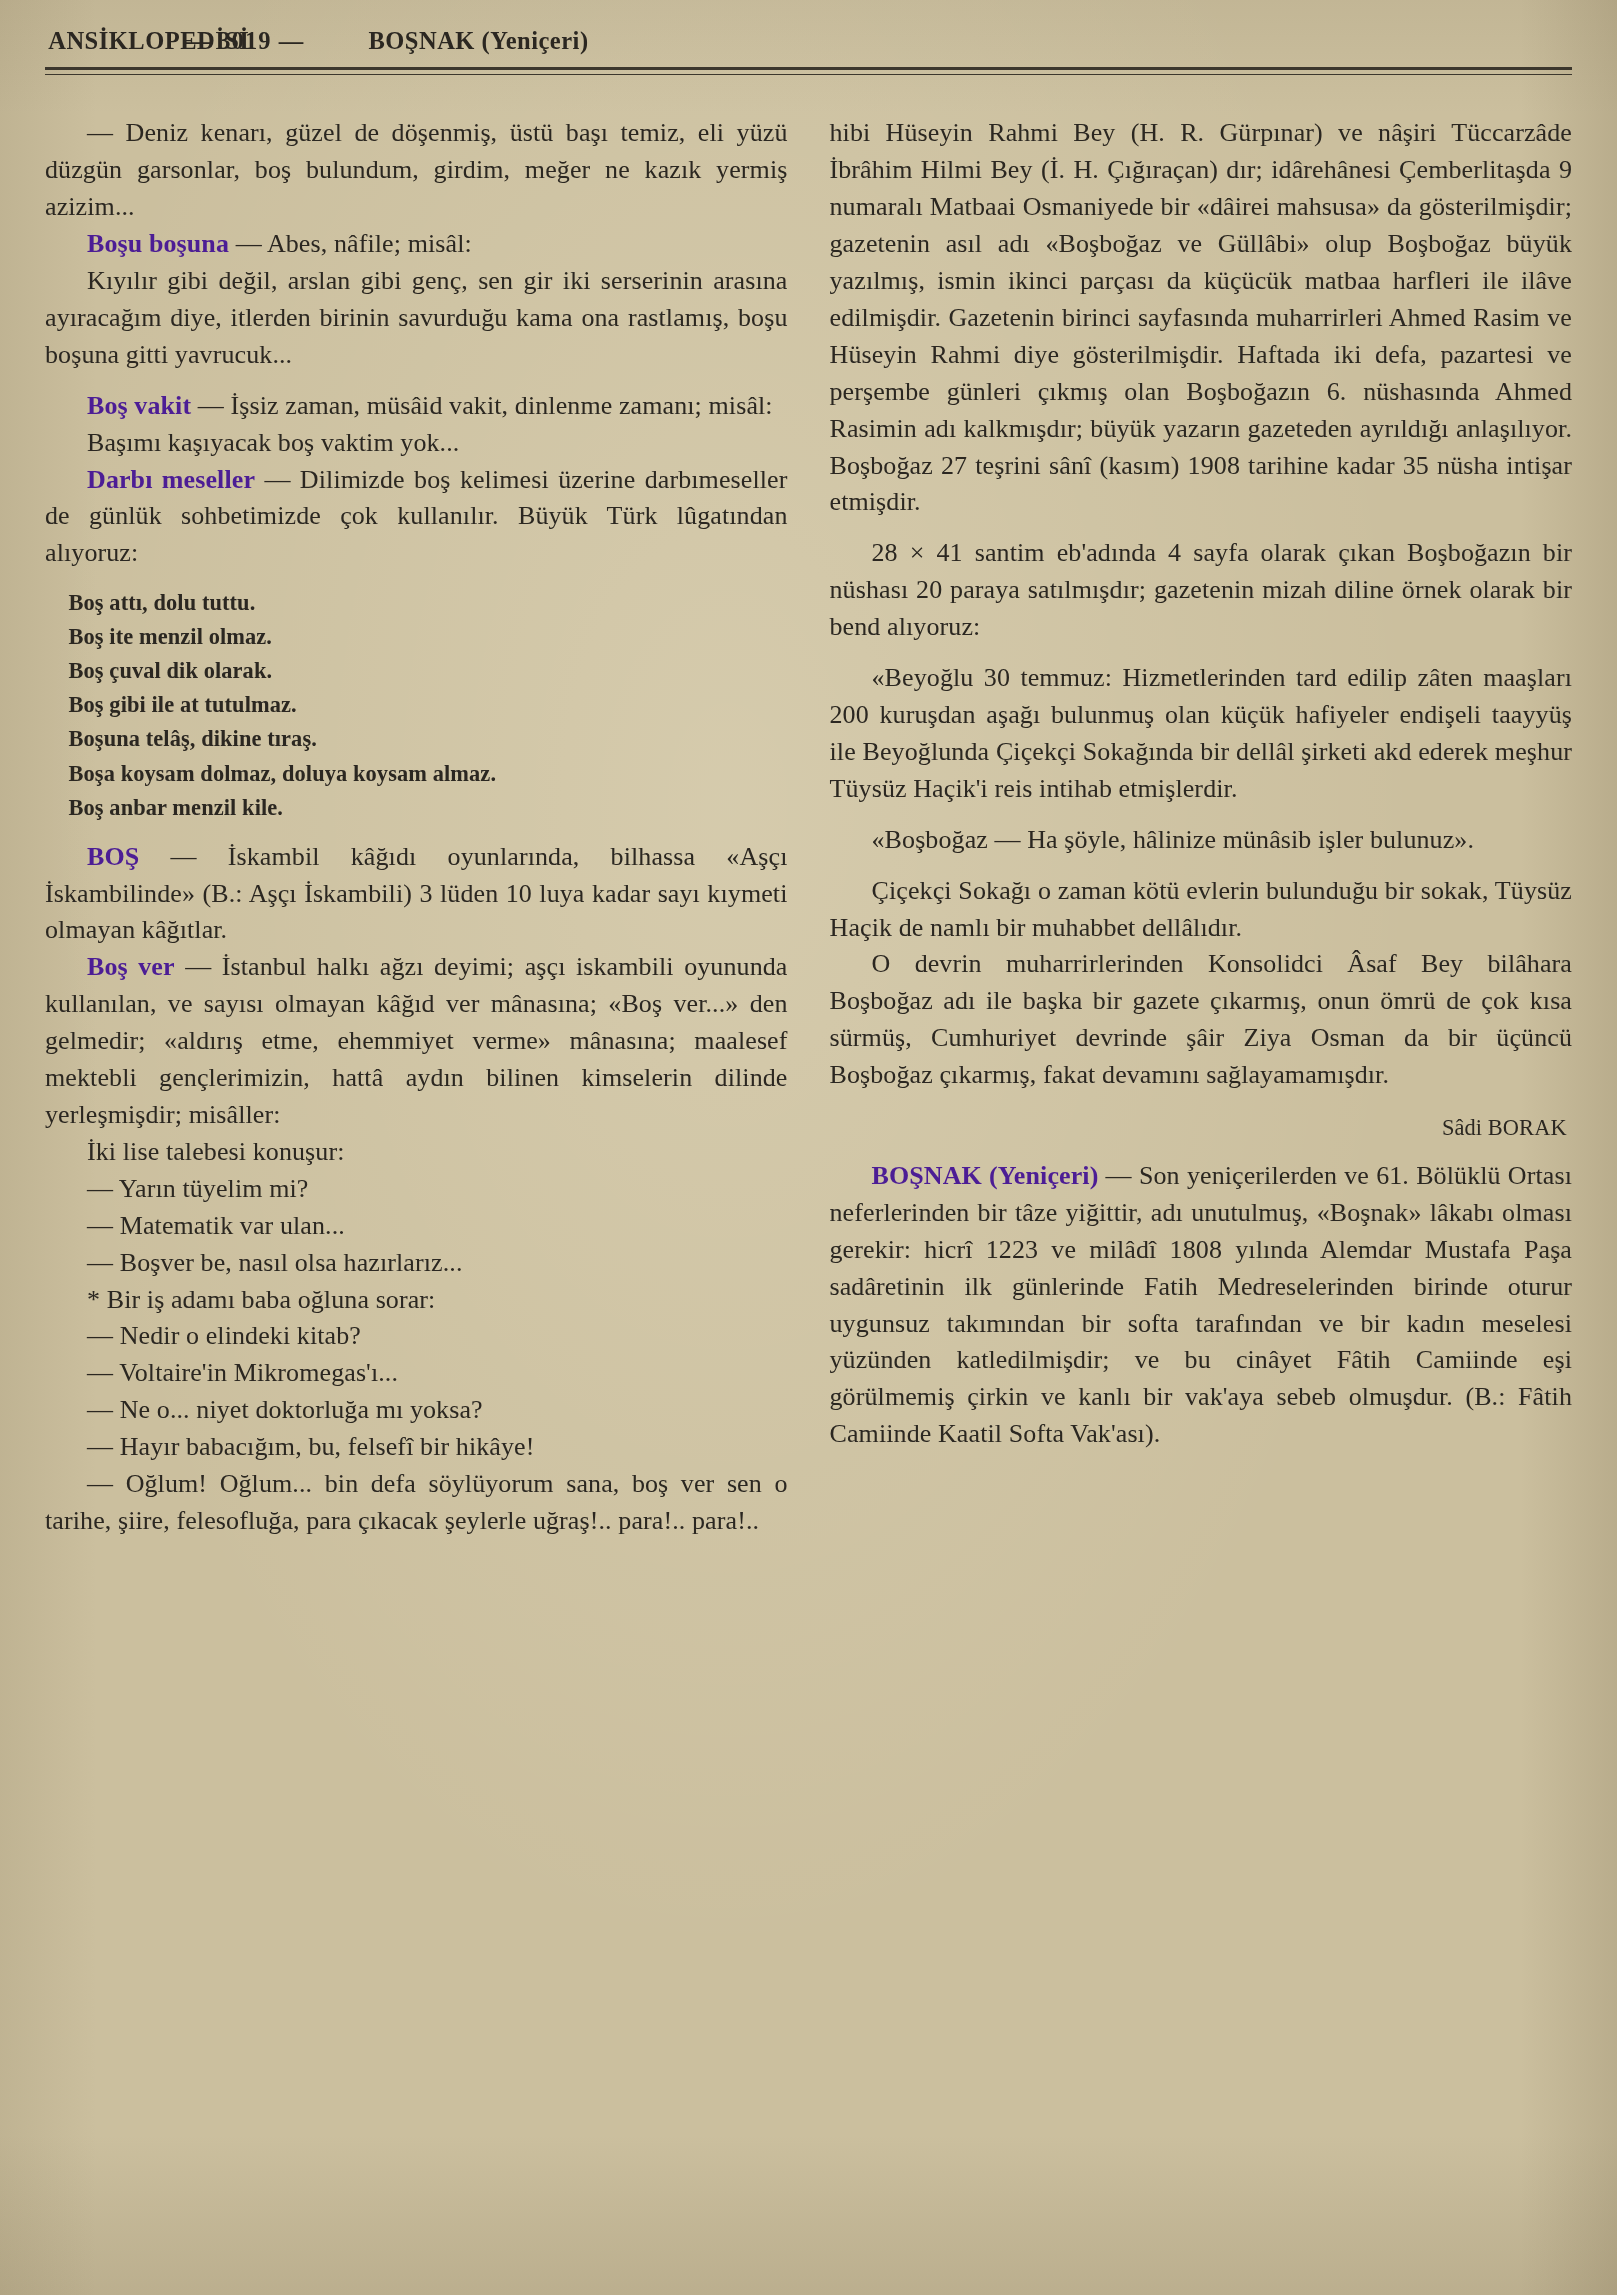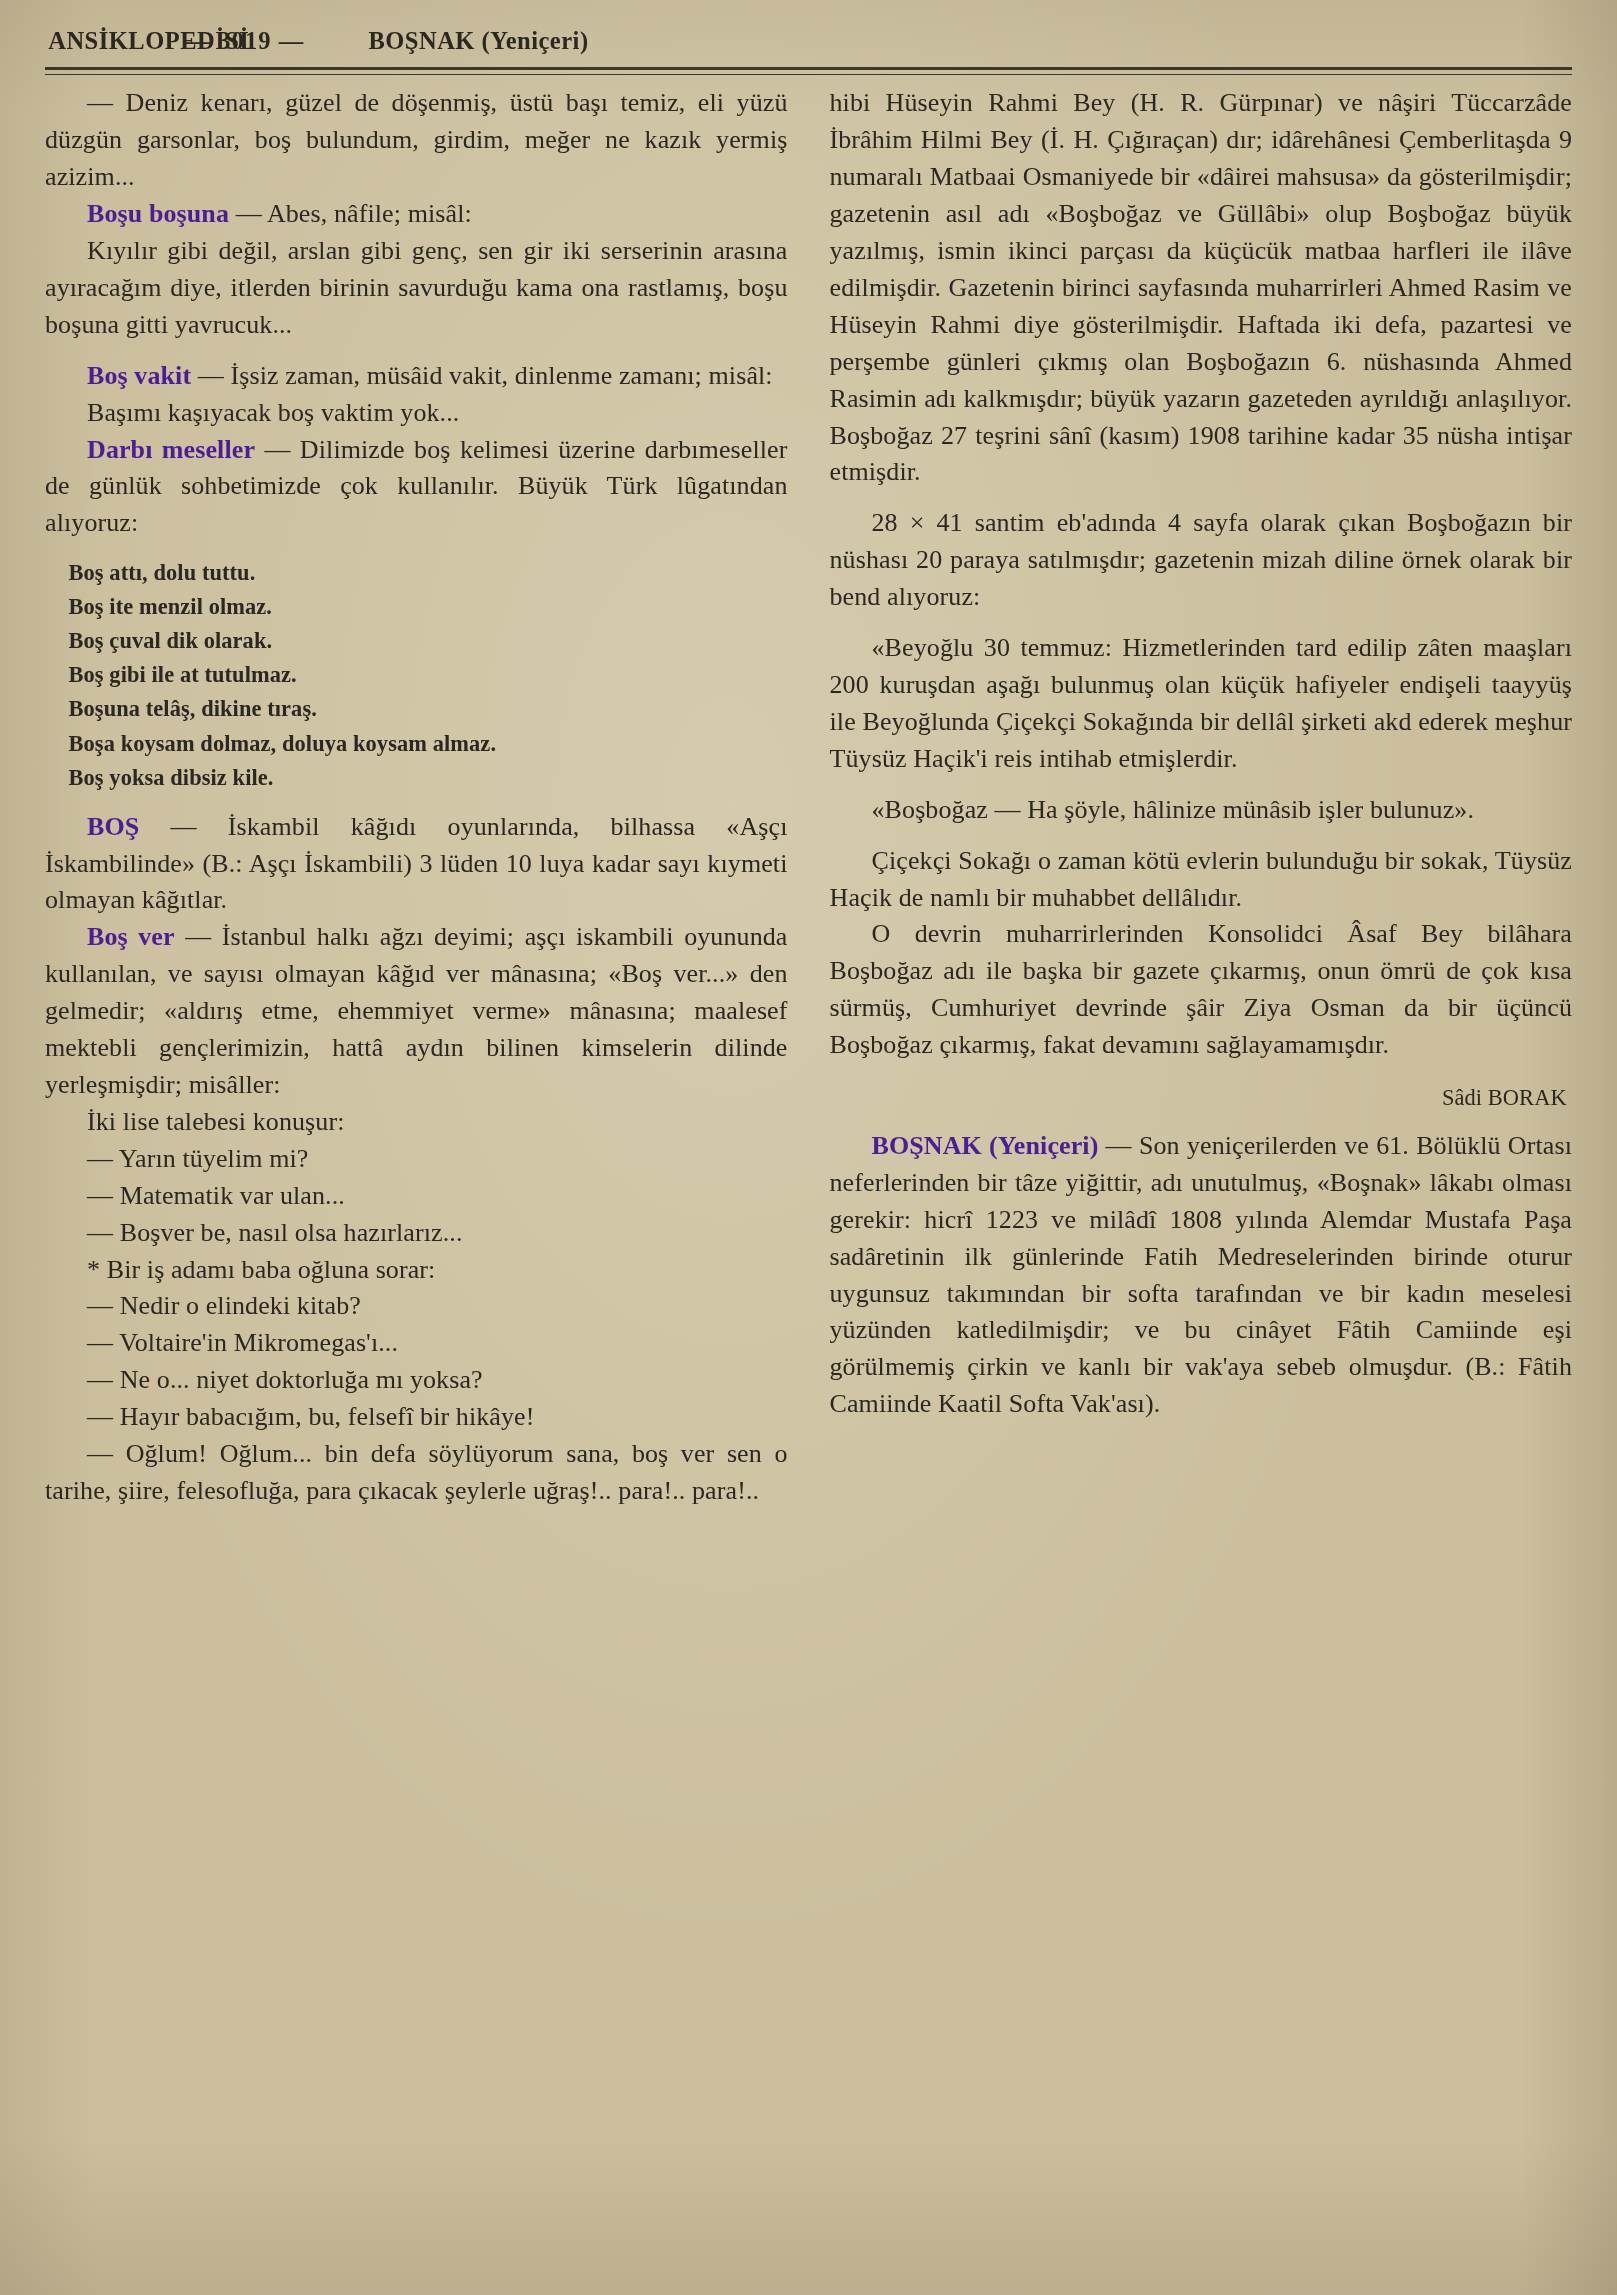--- a/index.html
+++ b/index.html
@@ -42,21 +42,21 @@
   }
   .double-rule {
     margin-top: 11.7px;
     height: 4.8px;
     border-top: 3.7px solid #3c372d;
     border-bottom: 1.6px solid #3c372d;
   }
   .columns {
     display: flex;
     gap: 42px;
-    margin-top: 10px;
+    margin-top: 40px;
   }
   .col {
     flex: 1 1 0;
     font-size: 26px;
     line-height: 1.42;
     text-align: justify;
     letter-spacing: 0.1px;
   }
   .col p { margin: 0; }
   .para   { text-indent: 42px; }
@@ -102,21 +102,21 @@
         <p class="para">Kıyılır gibi değil, arslan gibi genç, sen gir iki serserinin arasına ayıracağım diye, itlerden birinin savurduğu kama ona rastlamış, boşu boşuna gitti yavrucuk...</p>
         <p class="para gap"><b class="lead">Boş vakit</b> — İşsiz zaman, müsâid vakit, dinlenme zamanı; misâl:</p>
         <p class="para">Başımı kaşıyacak boş vaktim yok...</p>
         <p class="para"><b class="lead">Darbı meseller</b> — Dilimizde boş kelimesi üzerine darbımeseller de günlük sohbetimizde çok kullanılır. Büyük Türk lûgatından alıyoruz:</p>
         <p class="proverb gap">Boş attı, dolu tuttu.</p>
         <p class="proverb">Boş ite menzil olmaz.</p>
         <p class="proverb">Boş çuval dik olarak.</p>
         <p class="proverb">Boş gibi ile at tutulmaz.</p>
         <p class="proverb">Boşuna telâş, dikine tıraş.</p>
         <p class="proverb">Boşa koysam dolmaz, doluya koysam almaz.</p>
-        <p class="proverb">Boş yoksa dibsiz kile.</p>
+        <p class="proverb">Boş anbar menzil kile.</p>
         <p class="para gap"><b class="lead">BOŞ</b> — İskambil kâğıdı oyunlarında, bilhassa «Aşçı İskambilinde» (B.: Aşçı İskambili) 3 lüden 10 luya kadar sayı kıymeti olmayan kâğıtlar.</p>
         <p class="para"><b class="lead">Boş ver</b> — İstanbul halkı ağzı deyimi; aşçı iskambili oyununda kullanılan, ve sayısı olmayan kâğıd ver mânasına; «Boş ver...» den gelmedir; «aldırış etme, ehemmiyet verme» mânasına; maalesef mektebli gençlerimizin, hattâ aydın bilinen kimselerin dilinde yerleşmişdir; misâller:</p>
         <p class="para">İki lise talebesi konuşur:</p>
         <p class="para">— Yarın tüyelim mi?</p>
         <p class="para">— Matematik var ulan...</p>
         <p class="para">— Boşver be, nasıl olsa hazırlarız...</p>
         <p class="para">*  Bir iş adamı baba oğluna sorar:</p>
         <p class="para">— Nedir o elindeki kitab?</p>
         <p class="para">— Voltaire'in Mikromegas'ı...</p>
         <p class="para">— Ne o... niyet doktorluğa mı yoksa?</p>

